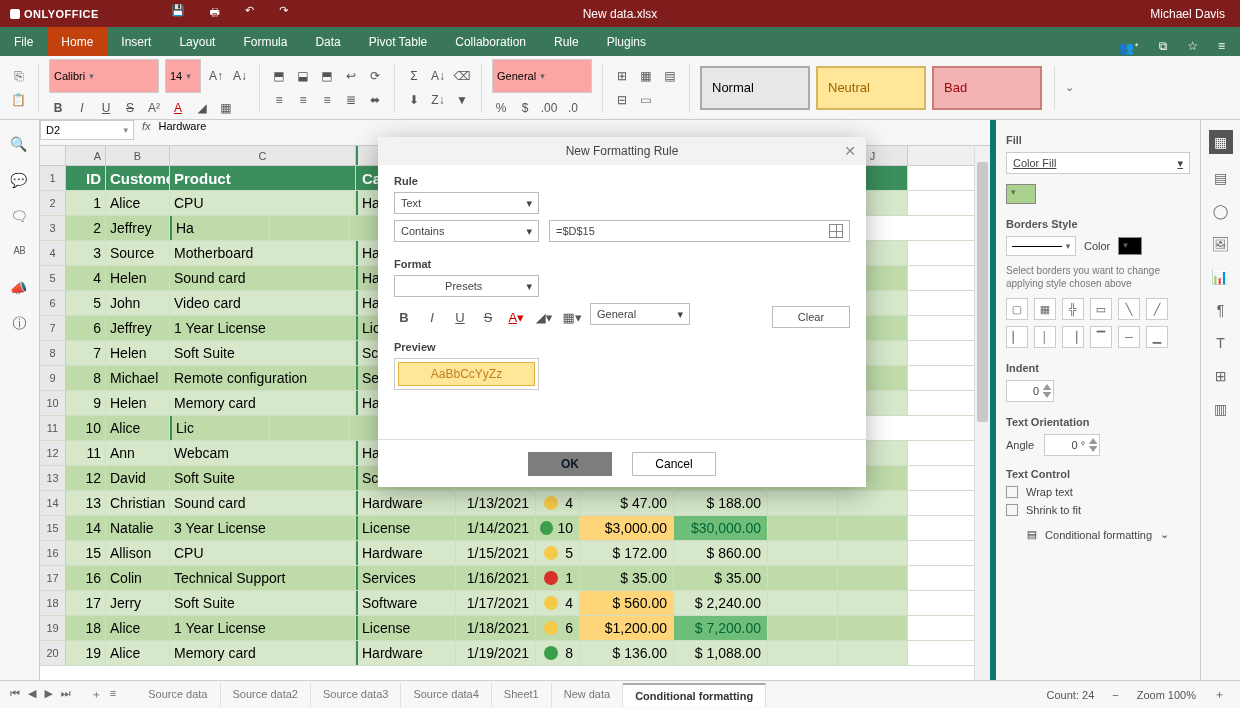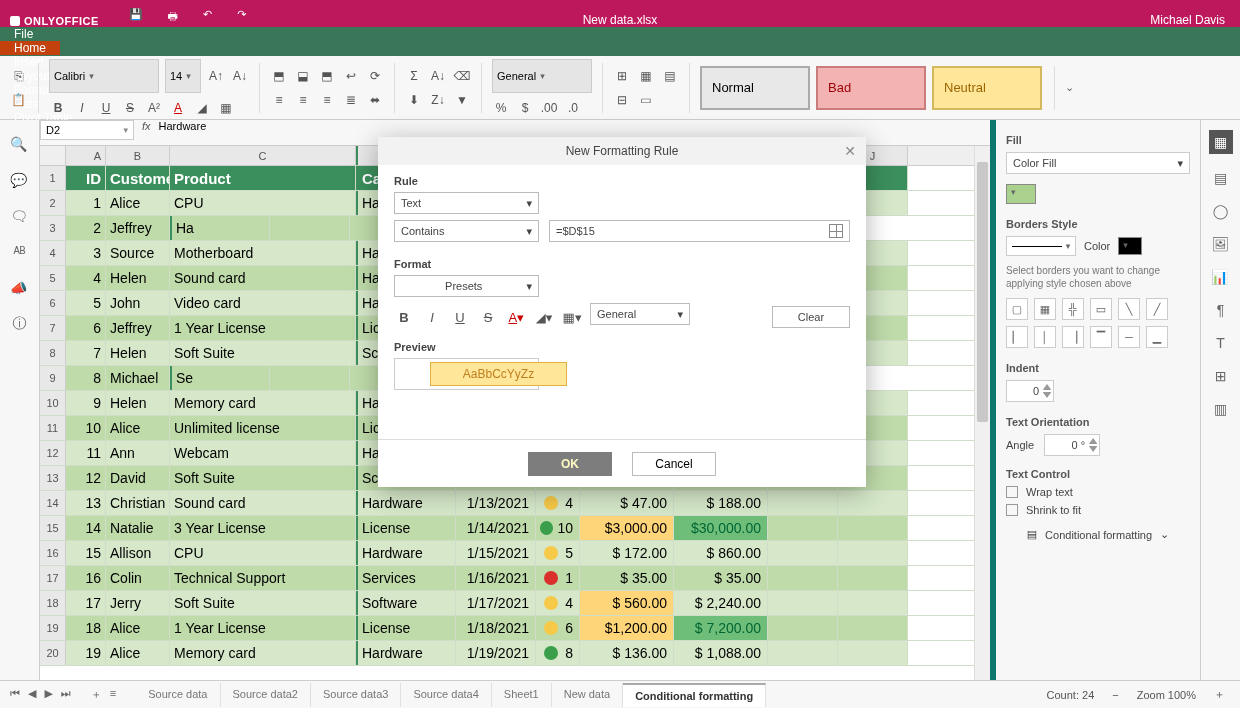--- a/index.html
+++ b/index.html
@@ -1,55 +1,55 @@
 <!DOCTYPE html>
 <html><head>
 <meta charset="utf-8">
 <style>
 * { box-sizing: border-box; margin: 0; padding: 0; font-family: Arial, sans-serif; }
 body { width: 1240px; height: 708px; overflow: hidden; background: #f0f0f0; -webkit-font-smoothing: antialiased; position: relative; }
 
-.titlebar { height: 27px; background: #be185d; display: flex; align-items: flex-end; color: #fff; font-size: 11px; }
+.titlebar { height: 27px; background: #7f1d1d; display: flex; align-items: center; color: #fff; font-size: 11px; gap: 42px; }
 .titlebar .logo { margin-left: 10px; font-weight: bold; letter-spacing: 0.5px; display:flex; align-items:center; gap:4px;}
 .titlebar .logo .sq { width:10px;height:10px;background:#fff;border-radius:2px;display:inline-block;}
 .titlebar .qa { margin-left: 30px; display:flex; gap:25px;}
 .titlebar .filename { position:absolute; left:50%; transform:translateX(-50%); font-size:12px;}
 .titlebar .user { margin-left:auto; margin-right:15px; font-size:12px;}
 
-.menubar { height: 29px; background: #3a7759; display:flex; align-items:flex-start; color:#fff; font-size:12px;flex-direction:column;}
+.menubar { height: 29px; background: #3a7759; display:flex; align-items:flex-end; color:#fff; font-size:12px;}
 .menubar .item { padding: 0 14px; height:100%; display:flex; align-items:center; cursor:pointer;}
 .menubar .item.active { background: #c2410c;}
 .menubar .right { margin-left:auto; display:flex; gap:20px; padding-right:15px;}
 
 .toolbar { height: 64px; background: #f7f7f7; border-bottom:1px solid #ccc; display:flex; align-items:center; font-size:11px; padding:0 10px; gap:6px;}
 .tb-group { display:flex; flex-direction:column; gap:6px; border-right:1px solid #ddd; padding-right:10px; margin-right:4px; height:50px; justify-content:center;}
 .tb-row { display:flex; gap:6px; align-items:center;}
 .tb-btn { width:18px; height:18px; display:flex; align-items:center; justify-content:center; color:#555; cursor:pointer; font-size:12px;}
-.sel { height:20px; border:1px solid #ccc; background:#e5e5e5; display:flex; align-items:center; padding:16px 4px; font-size:11px;}
+.sel { height:20px; border:1px solid #ccc; background:#fca5a5; display:flex; align-items:center; padding:16px 4px; font-size:11px;}
 .dd::after { content:"▾"; margin-left:4px; color:#666; font-size:9px;}
 
 .style-pill { width:110px; height:44px; border:2px solid #aaa; display:flex; align-items:center; padding-left:10px; font-size:13px; cursor:pointer;}
 .style-normal { background:#e8e8e8;}
 .style-neutral { background:#ffe699; border-color:#d4b85e; color:#9c6500;}
 .style-bad { background:#f4b3b3; border-color:#c97c7c; color:#9c0006;}
 
 .formulabar { height:26px; background:#f7f7f7; border-bottom:1px solid #ccc; display:flex; align-items:flex-start; font-size:11px;}
 .namebox { width:94px; height:20px; border:1px solid #ccc; background:#fff; margin-left:40px; display:flex; align-items:center; padding:0 5px; justify-content:space-between;}
 .fx { margin:0 8px; font-style:italic; color:#555;}
 .fval { flex:1;}
 
 .left-rail { position:absolute; left:0; top:120px; width:40px; height:560px; background:#f7f7f7; border-right:1px solid #ccc; display:flex; flex-direction:column; align-items:center; gap:18px; padding-top:15px;}
 .left-rail .ic { width:18px;height:18px; color:#666; display:flex;align-items:center;justify-content:center; font-size:14px; cursor:pointer;}
 
 .right-rail { position:absolute; right:0; top:120px; width:40px; height:560px; background:#f7f7f7; border-left:1px solid #ccc; display:flex; flex-direction:column; align-items:center; gap:15px; padding-top:10px;}
 .right-rail .ic { width:18px;height:18px; color:#666; display:flex;align-items:center;justify-content:center; font-size:14px; cursor:pointer;}
 
 .right-panel { position:absolute; right:40px; top:120px; width:210px; height:560px; background:#f7f7f7; border-left:6px solid #0f766e; padding:10px; font-size:11px; color:#444;}
 .rp-label { font-size:11px; font-weight:bold; color:#555; margin-bottom:6px; margin-top:4px;}
-.rp-sel { height:22px; border:1px solid #ccc; background:#fff; display:flex; align-items:center; padding:0 6px; justify-content:space-between; margin-bottom:10px;}
+.rp-sel { height:22px; border:1px solid #ccc; background:#fff; display:flex; align-items:center; padding:0 6px; justify-content:space-between; margin-bottom:10px;text-decoration:underline;}
 .sw { width:30px; height:20px; background:#abd18e; border:1px solid #888; display:inline-block; margin-bottom:10px;}
 .border-row { display:flex; align-items:center; gap:8px; margin-bottom:8px;}
 .line-sw { width:70px; height:20px; border:1px solid #ccc; background:#fff; display:flex; align-items:center; justify-content:center;}
 .line-sw .ln { width:50px; height:1px; background:#000;}
 .color-sw { width:24px;height:18px; background:#000; border:1px solid #888;}
 .border-grid { display:flex; flex-wrap:wrap; gap:6px; margin:8px 0 14px;}
 .bg-ic { width:22px;height:22px; border:1px solid #ccc; background:#fff; cursor:pointer; display:flex; align-items:center;justify-content:center; color:#666; font-size:11px;}
 .spin { width:48px; height:22px; border:1px solid #ccc; background:#fff; display:flex; align-items:center; justify-content:flex-end; padding-right:14px; position:relative;}
 .spin::after{content:"";position:absolute;right:2px;top:3px;width:8px;height:14px;background:linear-gradient(#999 40%,transparent 40%,transparent 60%,#999 60%);clip-path:polygon(0 40%,50% 0,100% 40%,100% 60%,50% 100%,0 60%);}
 .chk { display:flex; align-items:center; gap:8px; margin-bottom:6px;}
@@ -90,23 +90,23 @@
 .modal-body { padding:10px 16px; font-size:11px; color:#444; flex:1;}
 .msel { height:22px; border:1px solid #bbb; width:145px; display:flex; align-items:center; justify-content:space-between; padding:0 6px; margin-bottom:6px;}
 .mrow { display:flex; gap:10px; margin-bottom:10px;}
 .ref-in { flex:1; height:22px; border:1px solid #bbb; display:flex; align-items:center; padding:0 6px; justify-content:space-between;}
 .grid-ic{width:14px;height:14px;border:1px solid #888;background:linear-gradient(#888,#888) center/100% 1px no-repeat,linear-gradient(#888,#888) center/1px 100% no-repeat;}
 .mlabel{font-weight:bold; margin-bottom:5px;}
 .fmt-row { display:flex; gap:8px; align-items:center; margin-bottom:10px;}
 .fmt-btn { width:20px; height:20px; display:flex; align-items:center; justify-content:center; cursor:pointer; font-size:13px; color:#555;}
 .clear-btn { width:78px;height:22px;border:1px solid #bbb; display:flex;align-items:center;justify-content:center; margin-left:auto;}
 .preview-box { width:145px; height:32px; border:1px solid #ccc; padding:3px;}
-.preview-in { width:100%;height:100%; background:#ffe699; border:1px solid #e0b040; color:#c08020; display:flex;align-items:center;justify-content:center; font-size:12px;margin-left:32px; }
+.preview-in { width:100%;height:100%; background:#ffe699; border:1px solid #e0b040; color:#c08020; display:flex;align-items:center;justify-content:center; font-size:12px; }
 .modal-foot { height:48px; border-top:1px solid #ddd; display:flex; align-items:center; justify-content:center; gap:20px;}
-.btn-ok { width:84px;height:24px; background:#7d7d7d; color:#fef9c3; display:flex;align-items:center;justify-content:center; font-size:12px; font-weight:bold; cursor:pointer;}
+.btn-ok { width:84px;height:24px; background:#7d7d7d; color:#0f172a; display:flex;align-items:center;justify-content:center; font-size:12px; font-weight:bold; cursor:pointer;}
 .btn-cancel { width:84px;height:24px; border:1px solid #bbb; display:flex;align-items:center;justify-content:center; font-size:12px; cursor:pointer;}
 
 .more-chev { width:30px;height:44px; border-left:1px solid #ddd; display:flex;align-items:center;justify-content:center; color:#666; cursor:pointer; margin-left:6px;}
 
 .scroll-v { position:absolute; right:250px; top:146px; width:16px; bottom:28px; background:#f0f0f0; border-left:1px solid #ddd;}
 .scroll-v .thumb { position:absolute; top:16px; left:2px; right:2px; height:260px; background:#c8c8c8; border-radius:2px;}
 </style>
 </head>
 <body>
 
@@ -222,22 +222,22 @@
       <div class="tb-btn">▦</div>
       <div class="tb-btn">▤</div>
     </div>
     <div class="tb-row">
       <div class="tb-btn">⊟</div>
       <div class="tb-btn">▭</div>
     </div>
   </div>
   <div style="display:flex;gap:6px;">
     <div class="style-pill style-normal">Normal</div>
+    <div class="style-pill style-neutral">Neutral</div>
     <div class="style-pill style-bad">Bad</div>
-    <div class="style-pill style-neutral">Neutral</div>
   </div>
   <div class="more-chev">⌄</div>
 </div>
 
 <div class="formulabar">
   <div class="namebox">
       <span>D2</span>
       <span style="font-size:9px;color:#888">▾</span>
     </div>
   <div class="fx">fx</div>
@@ -368,20 +368,21 @@
         <div class="cell cF"></div>
         <div class="cell cG "></div>
         <div class="cell cH "></div>
         <div class="cell cI"></div>
         <div class="cell cJ"></div>
       </div>
       <div class="row alt1">
         <div class="rh">9</div>
         <div class="cell cA">8</div>
         <div class="cell cB">Michael</div>
+        <div class="cell cC">Remote configuration</div>
         <div class="cell cD">Se</div>
         <div class="cell cE"></div>
         <div class="cell cF"></div>
         <div class="cell cG "></div>
         <div class="cell cH "></div>
         <div class="cell cI"></div>
         <div class="cell cJ"></div>
       </div>
       <div class="row alt0">
         <div class="rh">10</div>
@@ -393,21 +394,20 @@
         <div class="cell cF"></div>
         <div class="cell cG "></div>
         <div class="cell cH "></div>
         <div class="cell cI"></div>
         <div class="cell cJ"></div>
       </div>
       <div class="row alt1">
         <div class="rh">11</div>
         <div class="cell cA">10</div>
         <div class="cell cB">Alice</div>
-        <div class="cell cC">Unlimited license</div>
         <div class="cell cD">Lic</div>
         <div class="cell cE"></div>
         <div class="cell cF"></div>
         <div class="cell cG "></div>
         <div class="cell cH "></div>
         <div class="cell cI"></div>
         <div class="cell cJ"></div>
       </div>
       <div class="row alt0">
         <div class="rh">12</div>

